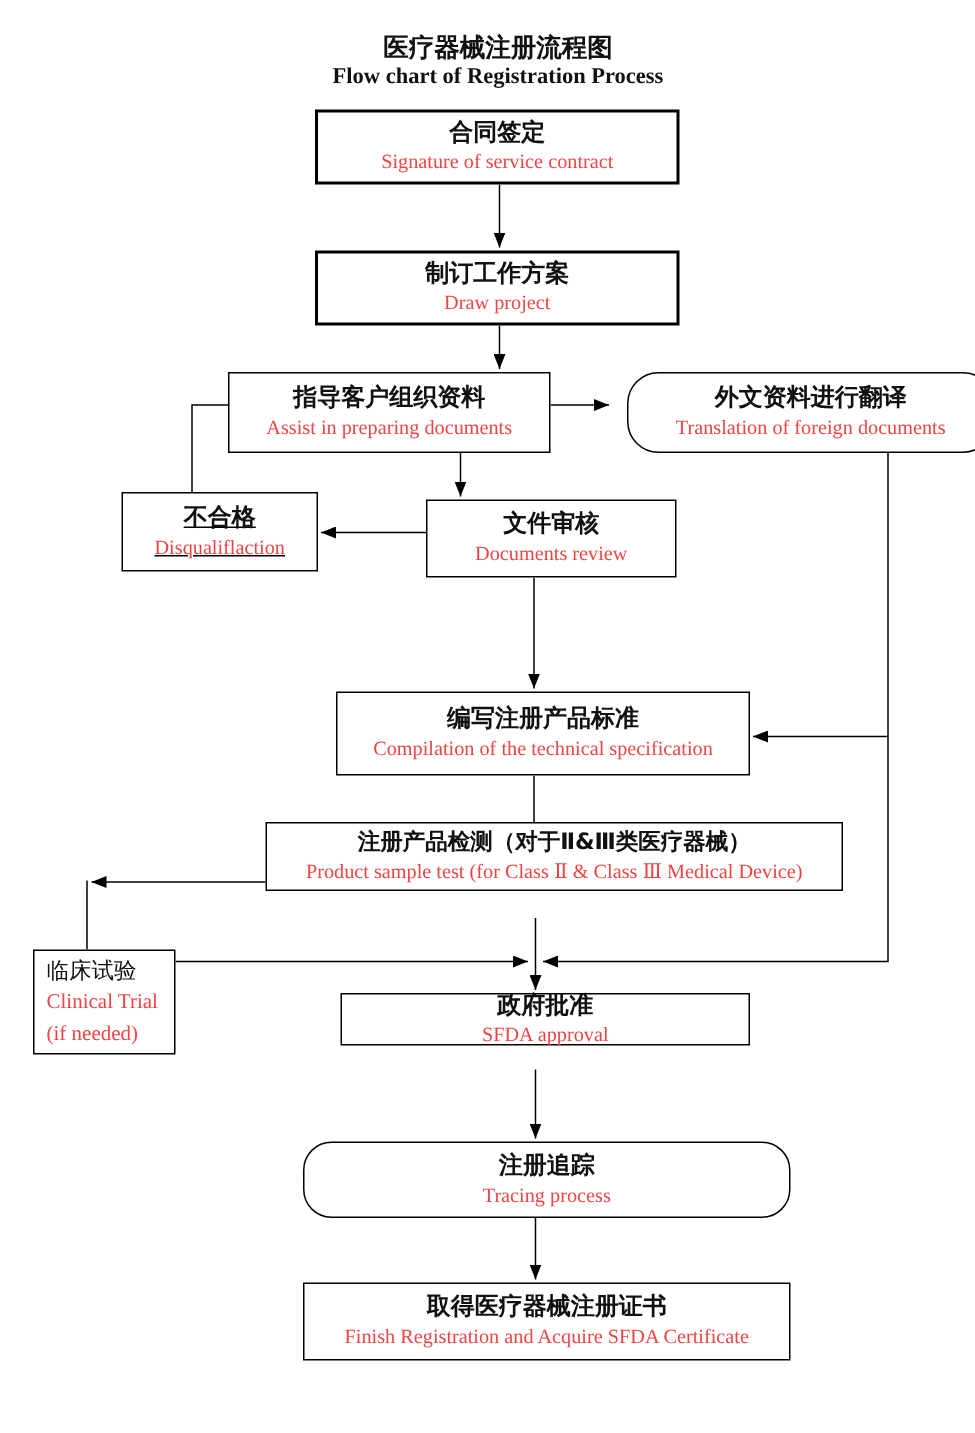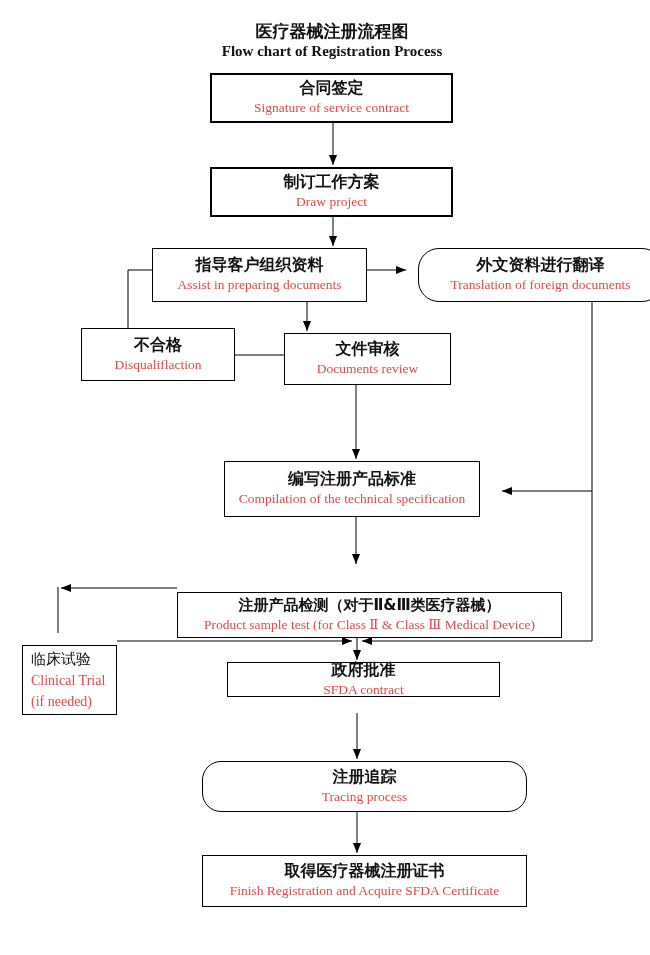--- a/index.html
+++ b/index.html
@@ -98,49 +98,49 @@
   <div class="node" style="left:152px; top:248px; width:215px; height:54px;">
     <div class="zh">指导客户组织资料</div>
     <div class="en">Assist in preparing documents</div>
   </div>
 
   <div class="node" style="left:418px; top:248px; width:245px; height:54px;border-radius:21px;">
     <div class="zh">外文资料进行翻译</div>
     <div class="en">Translation of foreign documents</div>
   </div>
 
-  <div class="node" style="left:81px; top:328px; width:154px; height:53px;">
+  <div class="node" style="left:81px; top:328px; width:131px; height:53px;text-decoration:underline;">
     <div class="zh">不合格</div>
     <div class="en">Disqualiflaction</div>
   </div>
 
   <div class="node" style="left:284px; top:333px; width:167px; height:52px;">
     <div class="zh">文件审核</div>
     <div class="en">Documents review</div>
   </div>
 
-  <div class="node" style="left:224px; top:461px; width:256px; height:56px;">
+  <div class="node" style="left:224px; top:461px; width:276px; height:56px;">
     <div class="zh">编写注册产品标准</div>
     <div class="en">Compilation of the technical specification</div>
   </div>
 
-  <div class="node" style="left:177px; top:592px; width:385px; height:46px;">
+  <div class="node" style="left:177px; top:548px; width:385px; height:46px;">
     <div class="zh" style="font-size:15px;">注册产品检测（对于Ⅱ&amp;Ⅲ类医疗器械）</div>
     <div class="en">Product sample test (for Class Ⅱ &amp; Class Ⅲ Medical Device)</div>
   </div>
 
-  <div class="node clinical" style="left:22px; top:633px; width:95px; height:70px;margin-top:12px;">
+  <div class="node clinical" style="left:22px; top:633px; width:95px; height:70px;">
     <div class="zh">临床试验</div>
     <div class="en">Clinical Trial</div>
     <div class="en">(if needed)</div>
   </div>
 
   <div class="node" style="left:227px; top:662px; width:273px; height:35px;">
     <div class="zh">政府批准</div>
-    <div class="en">SFDA contract</div>
+    <div class="en">SFDA approval</div>
   </div>
 
   <div class="node" style="left:202px; top:761px; width:325px; height:51px;border-radius:19px;">
     <div class="zh">注册追踪</div>
     <div class="en">Tracing process</div>
   </div>
 
   <div class="node" style="left:202px; top:855px; width:325px; height:52px;text-align:right;">
     <div class="zh">取得医疗器械注册证书</div>
     <div class="en">Finish Registration and Acquire SFDA Certificate</div>

